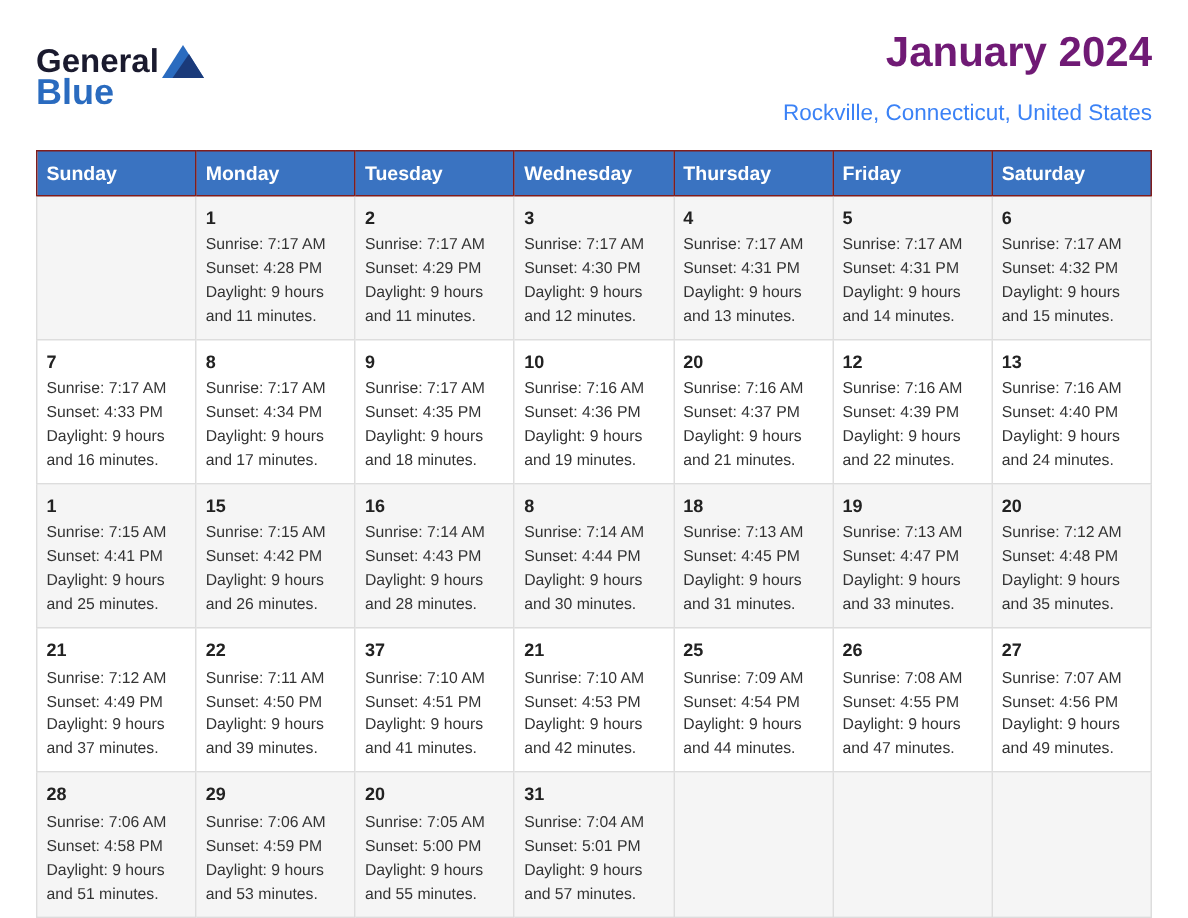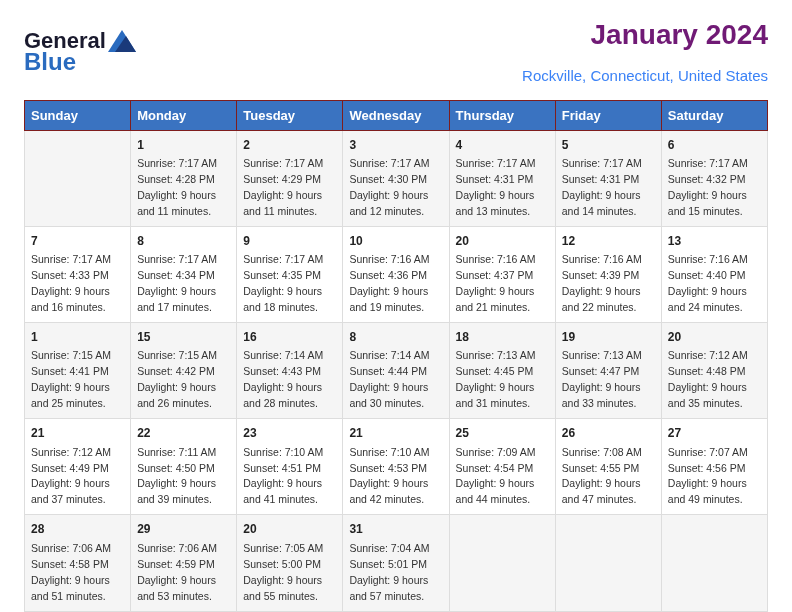--- a/index.html
+++ b/index.html
@@ -153,21 +153,21 @@
         <td><span class="day-num">15</span><span class="cell-text">Sunrise: 7:15 AM<br>Sunset: 4:42 PM<br>Daylight: 9 hours and 26 minutes.</span></td>
         <td><span class="day-num">16</span><span class="cell-text">Sunrise: 7:14 AM<br>Sunset: 4:43 PM<br>Daylight: 9 hours and 28 minutes.</span></td>
         <td><span class="day-num">8</span><span class="cell-text">Sunrise: 7:14 AM<br>Sunset: 4:44 PM<br>Daylight: 9 hours and 30 minutes.</span></td>
         <td><span class="day-num">18</span><span class="cell-text">Sunrise: 7:13 AM<br>Sunset: 4:45 PM<br>Daylight: 9 hours and 31 minutes.</span></td>
         <td><span class="day-num">19</span><span class="cell-text">Sunrise: 7:13 AM<br>Sunset: 4:47 PM<br>Daylight: 9 hours and 33 minutes.</span></td>
         <td><span class="day-num">20</span><span class="cell-text">Sunrise: 7:12 AM<br>Sunset: 4:48 PM<br>Daylight: 9 hours and 35 minutes.</span></td>
       </tr>
       <tr>
         <td><span class="day-num">21</span><span class="cell-text">Sunrise: 7:12 AM<br>Sunset: 4:49 PM<br>Daylight: 9 hours and 37 minutes.</span></td>
         <td><span class="day-num">22</span><span class="cell-text">Sunrise: 7:11 AM<br>Sunset: 4:50 PM<br>Daylight: 9 hours and 39 minutes.</span></td>
-        <td><span class="day-num">23</span><span class="cell-text">Sunrise: 7:10 AM<br>Sunset: 4:51 PM<br>Daylight: 9 hours and 41 minutes.</span></td>
+        <td><span class="day-num">37</span><span class="cell-text">Sunrise: 7:10 AM<br>Sunset: 4:51 PM<br>Daylight: 9 hours and 41 minutes.</span></td>
         <td><span class="day-num">21</span><span class="cell-text">Sunrise: 7:10 AM<br>Sunset: 4:53 PM<br>Daylight: 9 hours and 42 minutes.</span></td>
         <td><span class="day-num">25</span><span class="cell-text">Sunrise: 7:09 AM<br>Sunset: 4:54 PM<br>Daylight: 9 hours and 44 minutes.</span></td>
         <td><span class="day-num">26</span><span class="cell-text">Sunrise: 7:08 AM<br>Sunset: 4:55 PM<br>Daylight: 9 hours and 47 minutes.</span></td>
         <td><span class="day-num">27</span><span class="cell-text">Sunrise: 7:07 AM<br>Sunset: 4:56 PM<br>Daylight: 9 hours and 49 minutes.</span></td>
       </tr>
       <tr>
         <td><span class="day-num">28</span><span class="cell-text">Sunrise: 7:06 AM<br>Sunset: 4:58 PM<br>Daylight: 9 hours and 51 minutes.</span></td>
         <td><span class="day-num">29</span><span class="cell-text">Sunrise: 7:06 AM<br>Sunset: 4:59 PM<br>Daylight: 9 hours and 53 minutes.</span></td>
         <td><span class="day-num">20</span><span class="cell-text">Sunrise: 7:05 AM<br>Sunset: 5:00 PM<br>Daylight: 9 hours and 55 minutes.</span></td>
         <td><span class="day-num">31</span><span class="cell-text">Sunrise: 7:04 AM<br>Sunset: 5:01 PM<br>Daylight: 9 hours and 57 minutes.</span></td>

